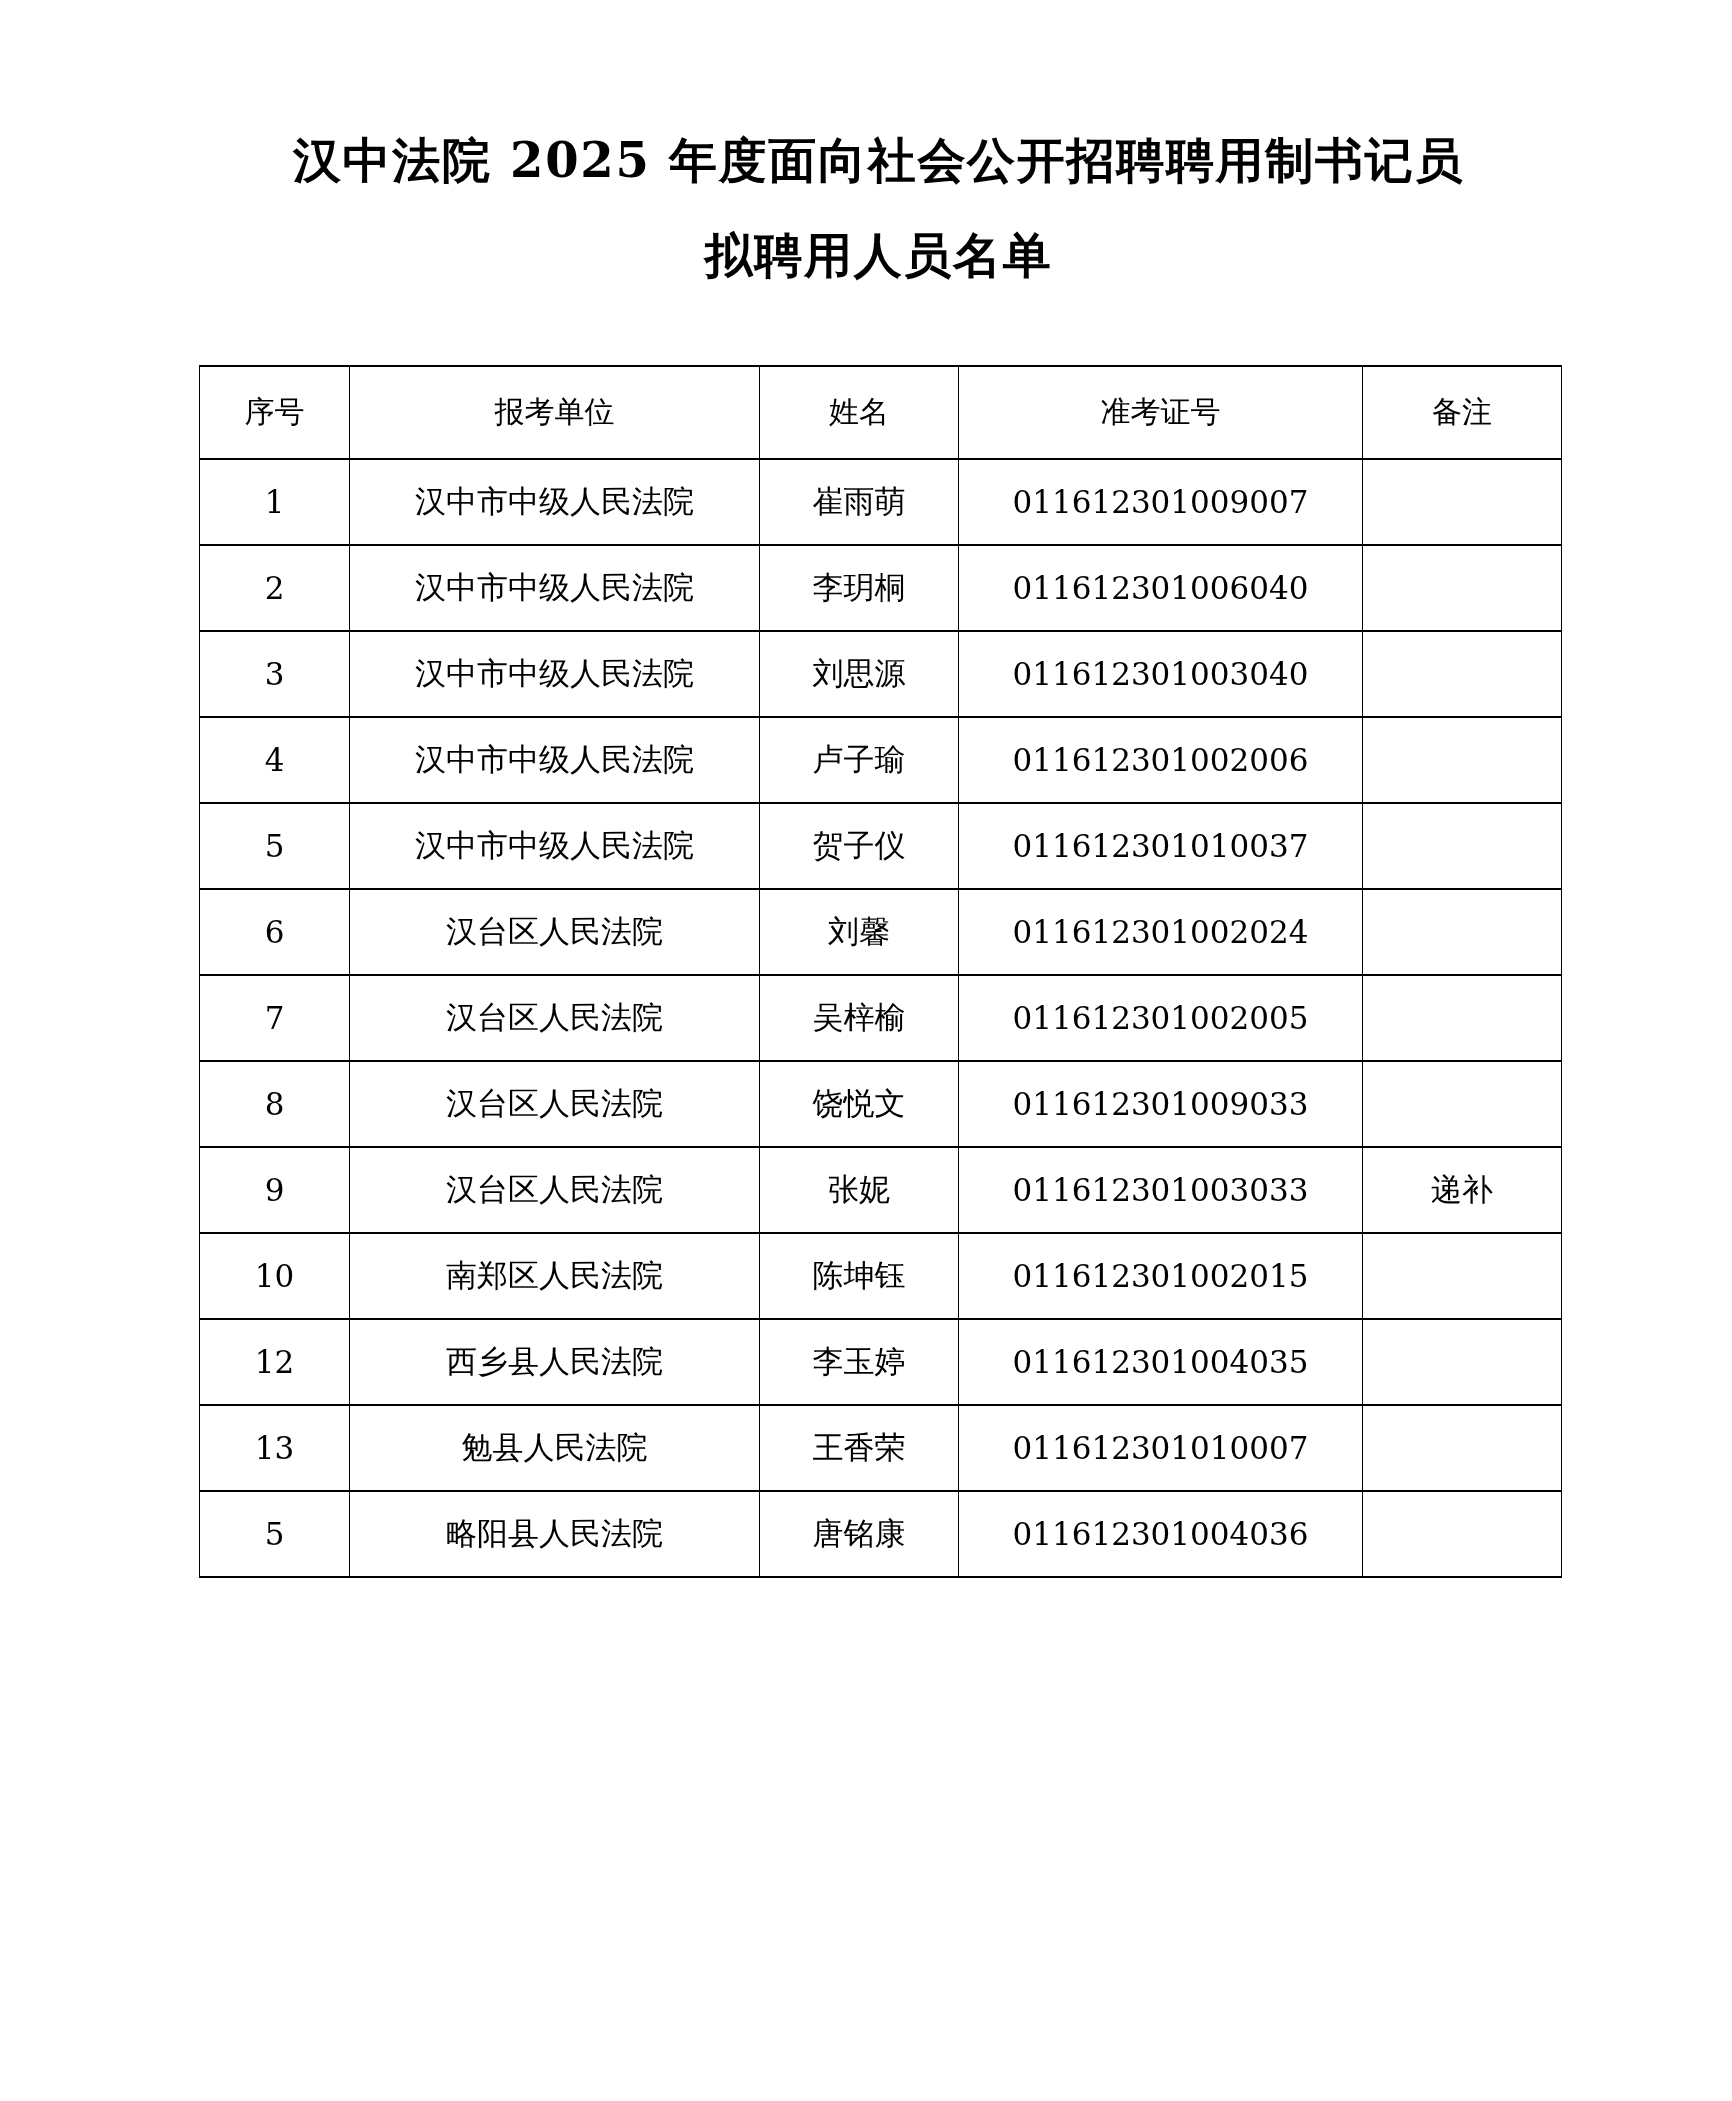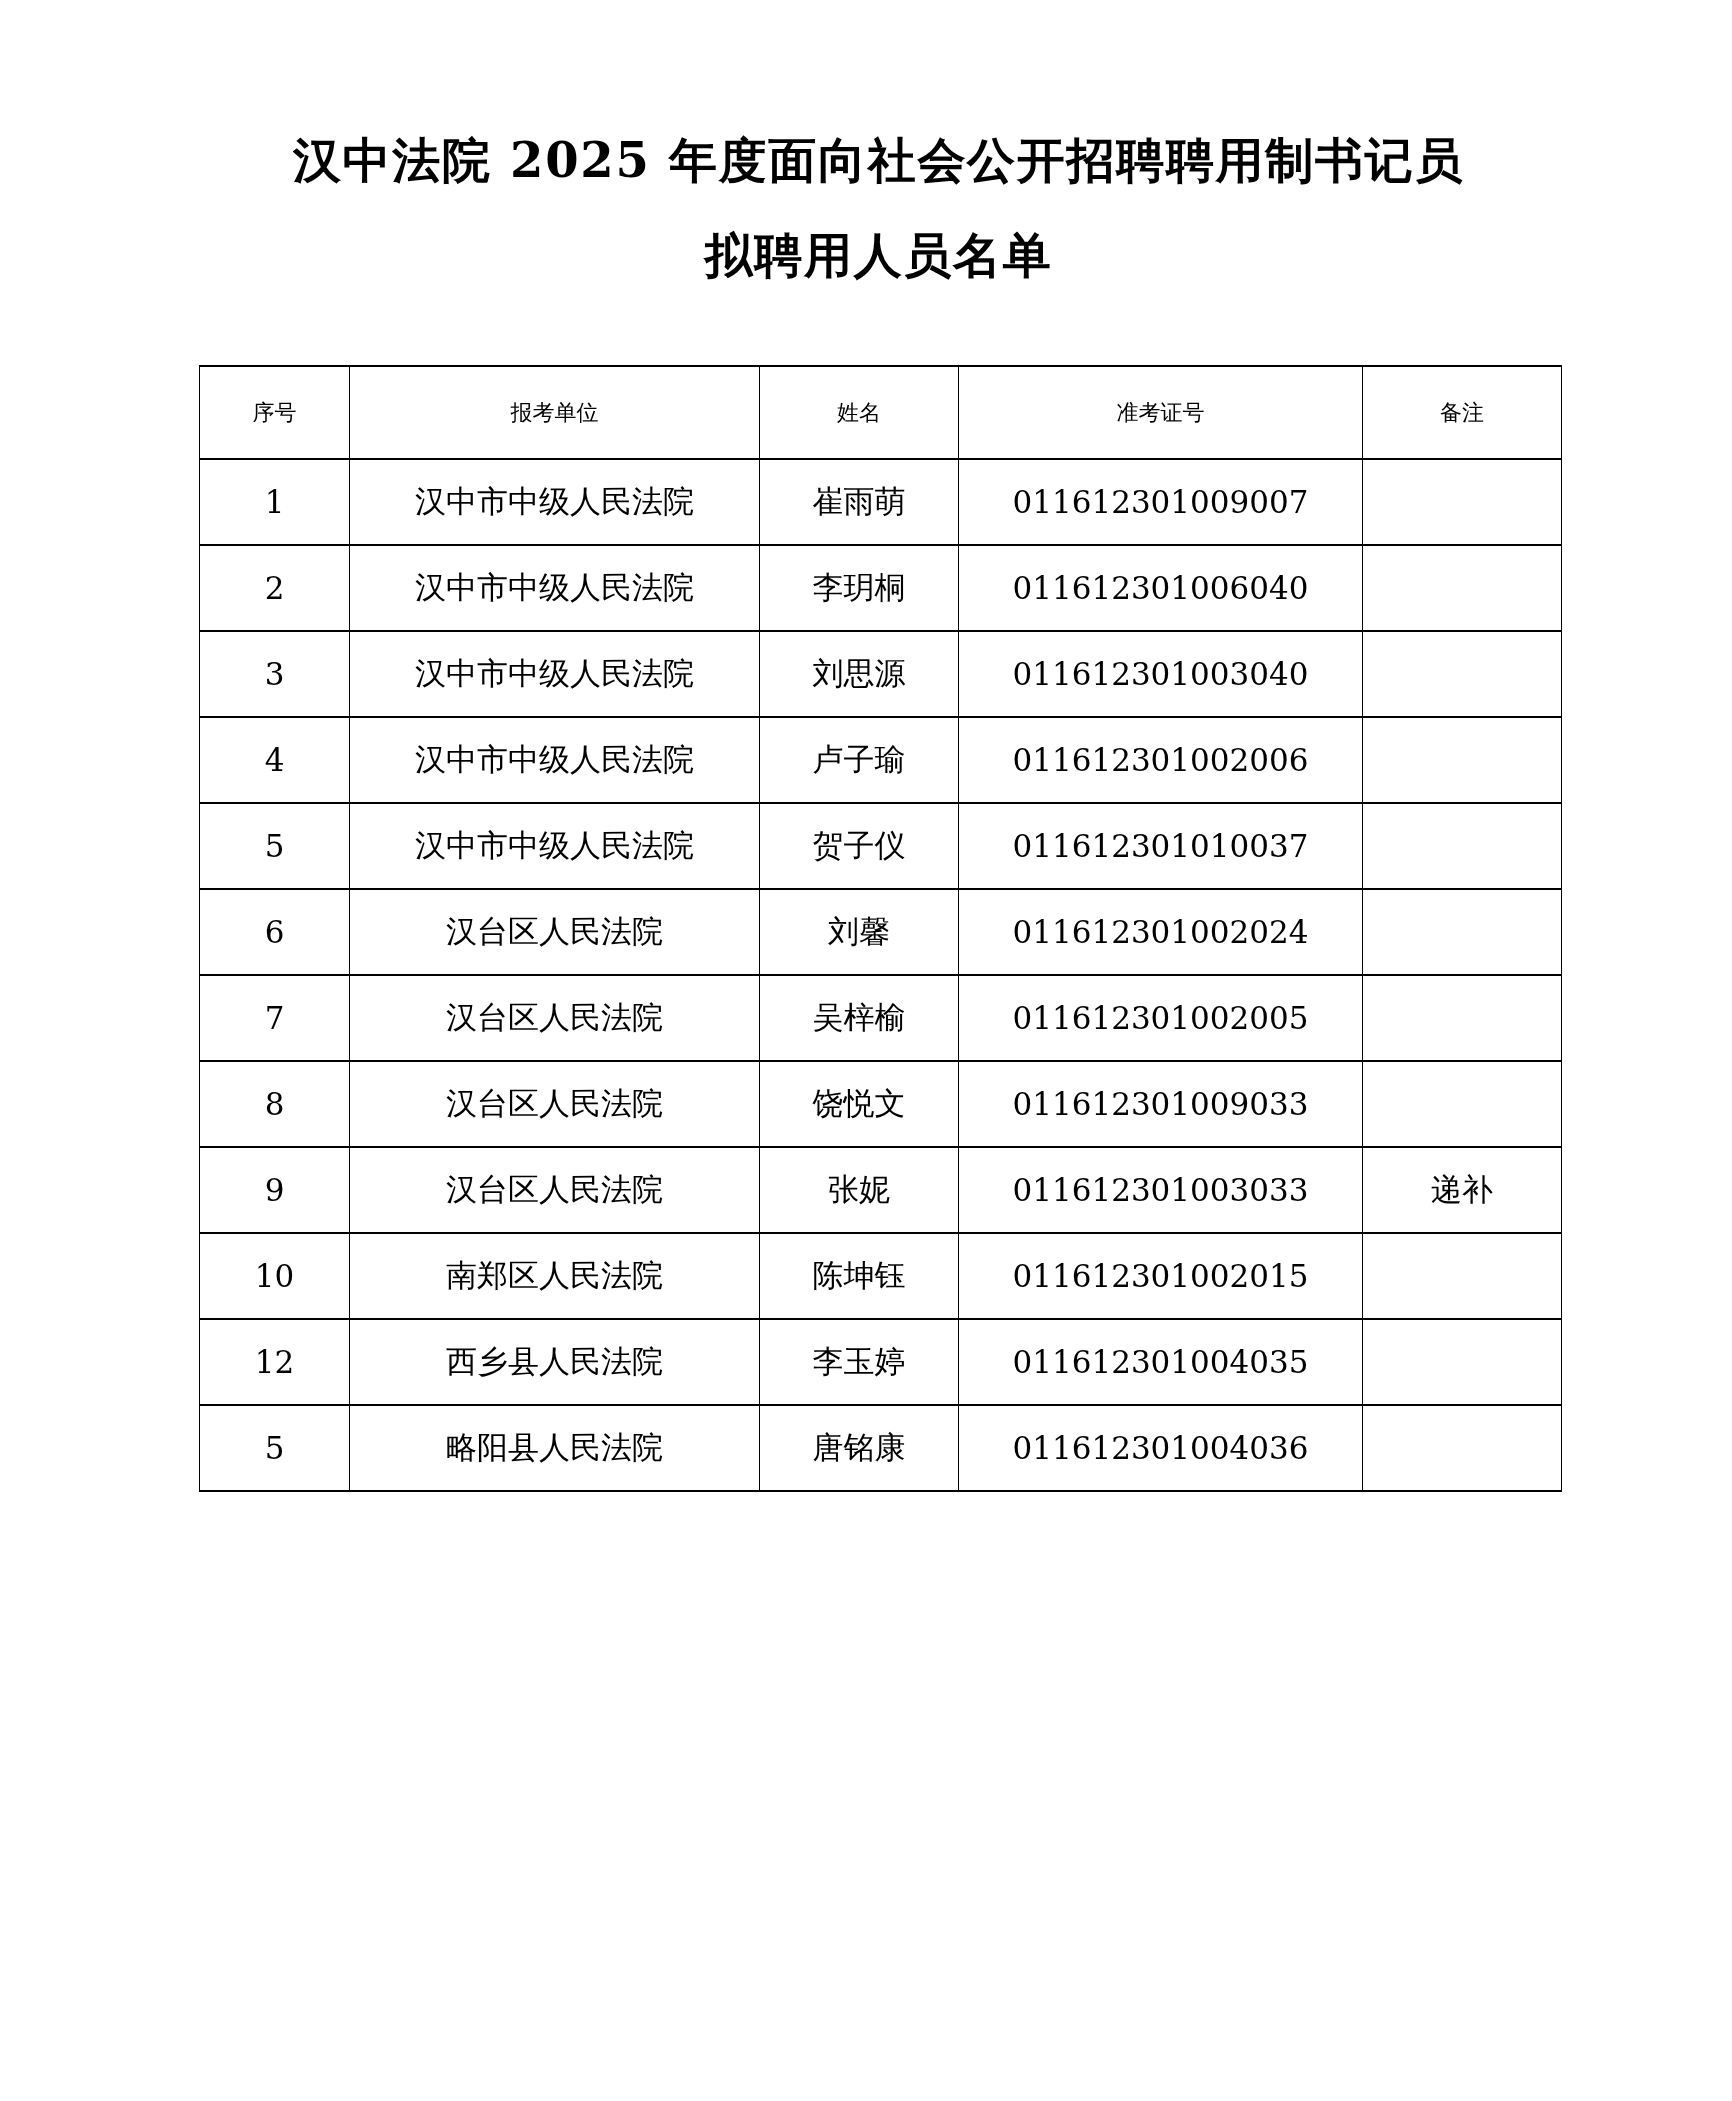--- a/index.html
+++ b/index.html
@@ -41,21 +41,21 @@
     border-top: 2.6px solid #000;
     border-bottom: 2.6px solid #000;
     text-align: center;
     vertical-align: middle;
     padding: 0;
     overflow: hidden;
     white-space: nowrap;
   }
   table.roster th {
     height: 91px;
-    font-size: 22px;
+    font-size: 30px;
     font-weight: normal;
   }
   table.roster td {
     height: 84px;
     font-size: 31px;
     font-weight: normal;
   }
   .col-no     { width: 150px; }
   .col-unit   { width: 410px; }
   .col-name   { width: 199px; }
@@ -157,20 +157,27 @@
     <td></td>
   </tr>
       <tr>
     <td>12</td>
     <td>西乡县人民法院</td>
     <td>李玉婷</td>
     <td>011612301004035</td>
     <td></td>
   </tr>
       <tr>
+    <td>13</td>
+    <td>勉县人民法院</td>
+    <td>王香荣</td>
+    <td>011612301010007</td>
+    <td></td>
+  </tr>
+      <tr>
     <td>5</td>
     <td>略阳县人民法院</td>
     <td>唐铭康</td>
     <td>011612301004036</td>
     <td></td>
   </tr>
     </tbody>
 </table>
 
 

